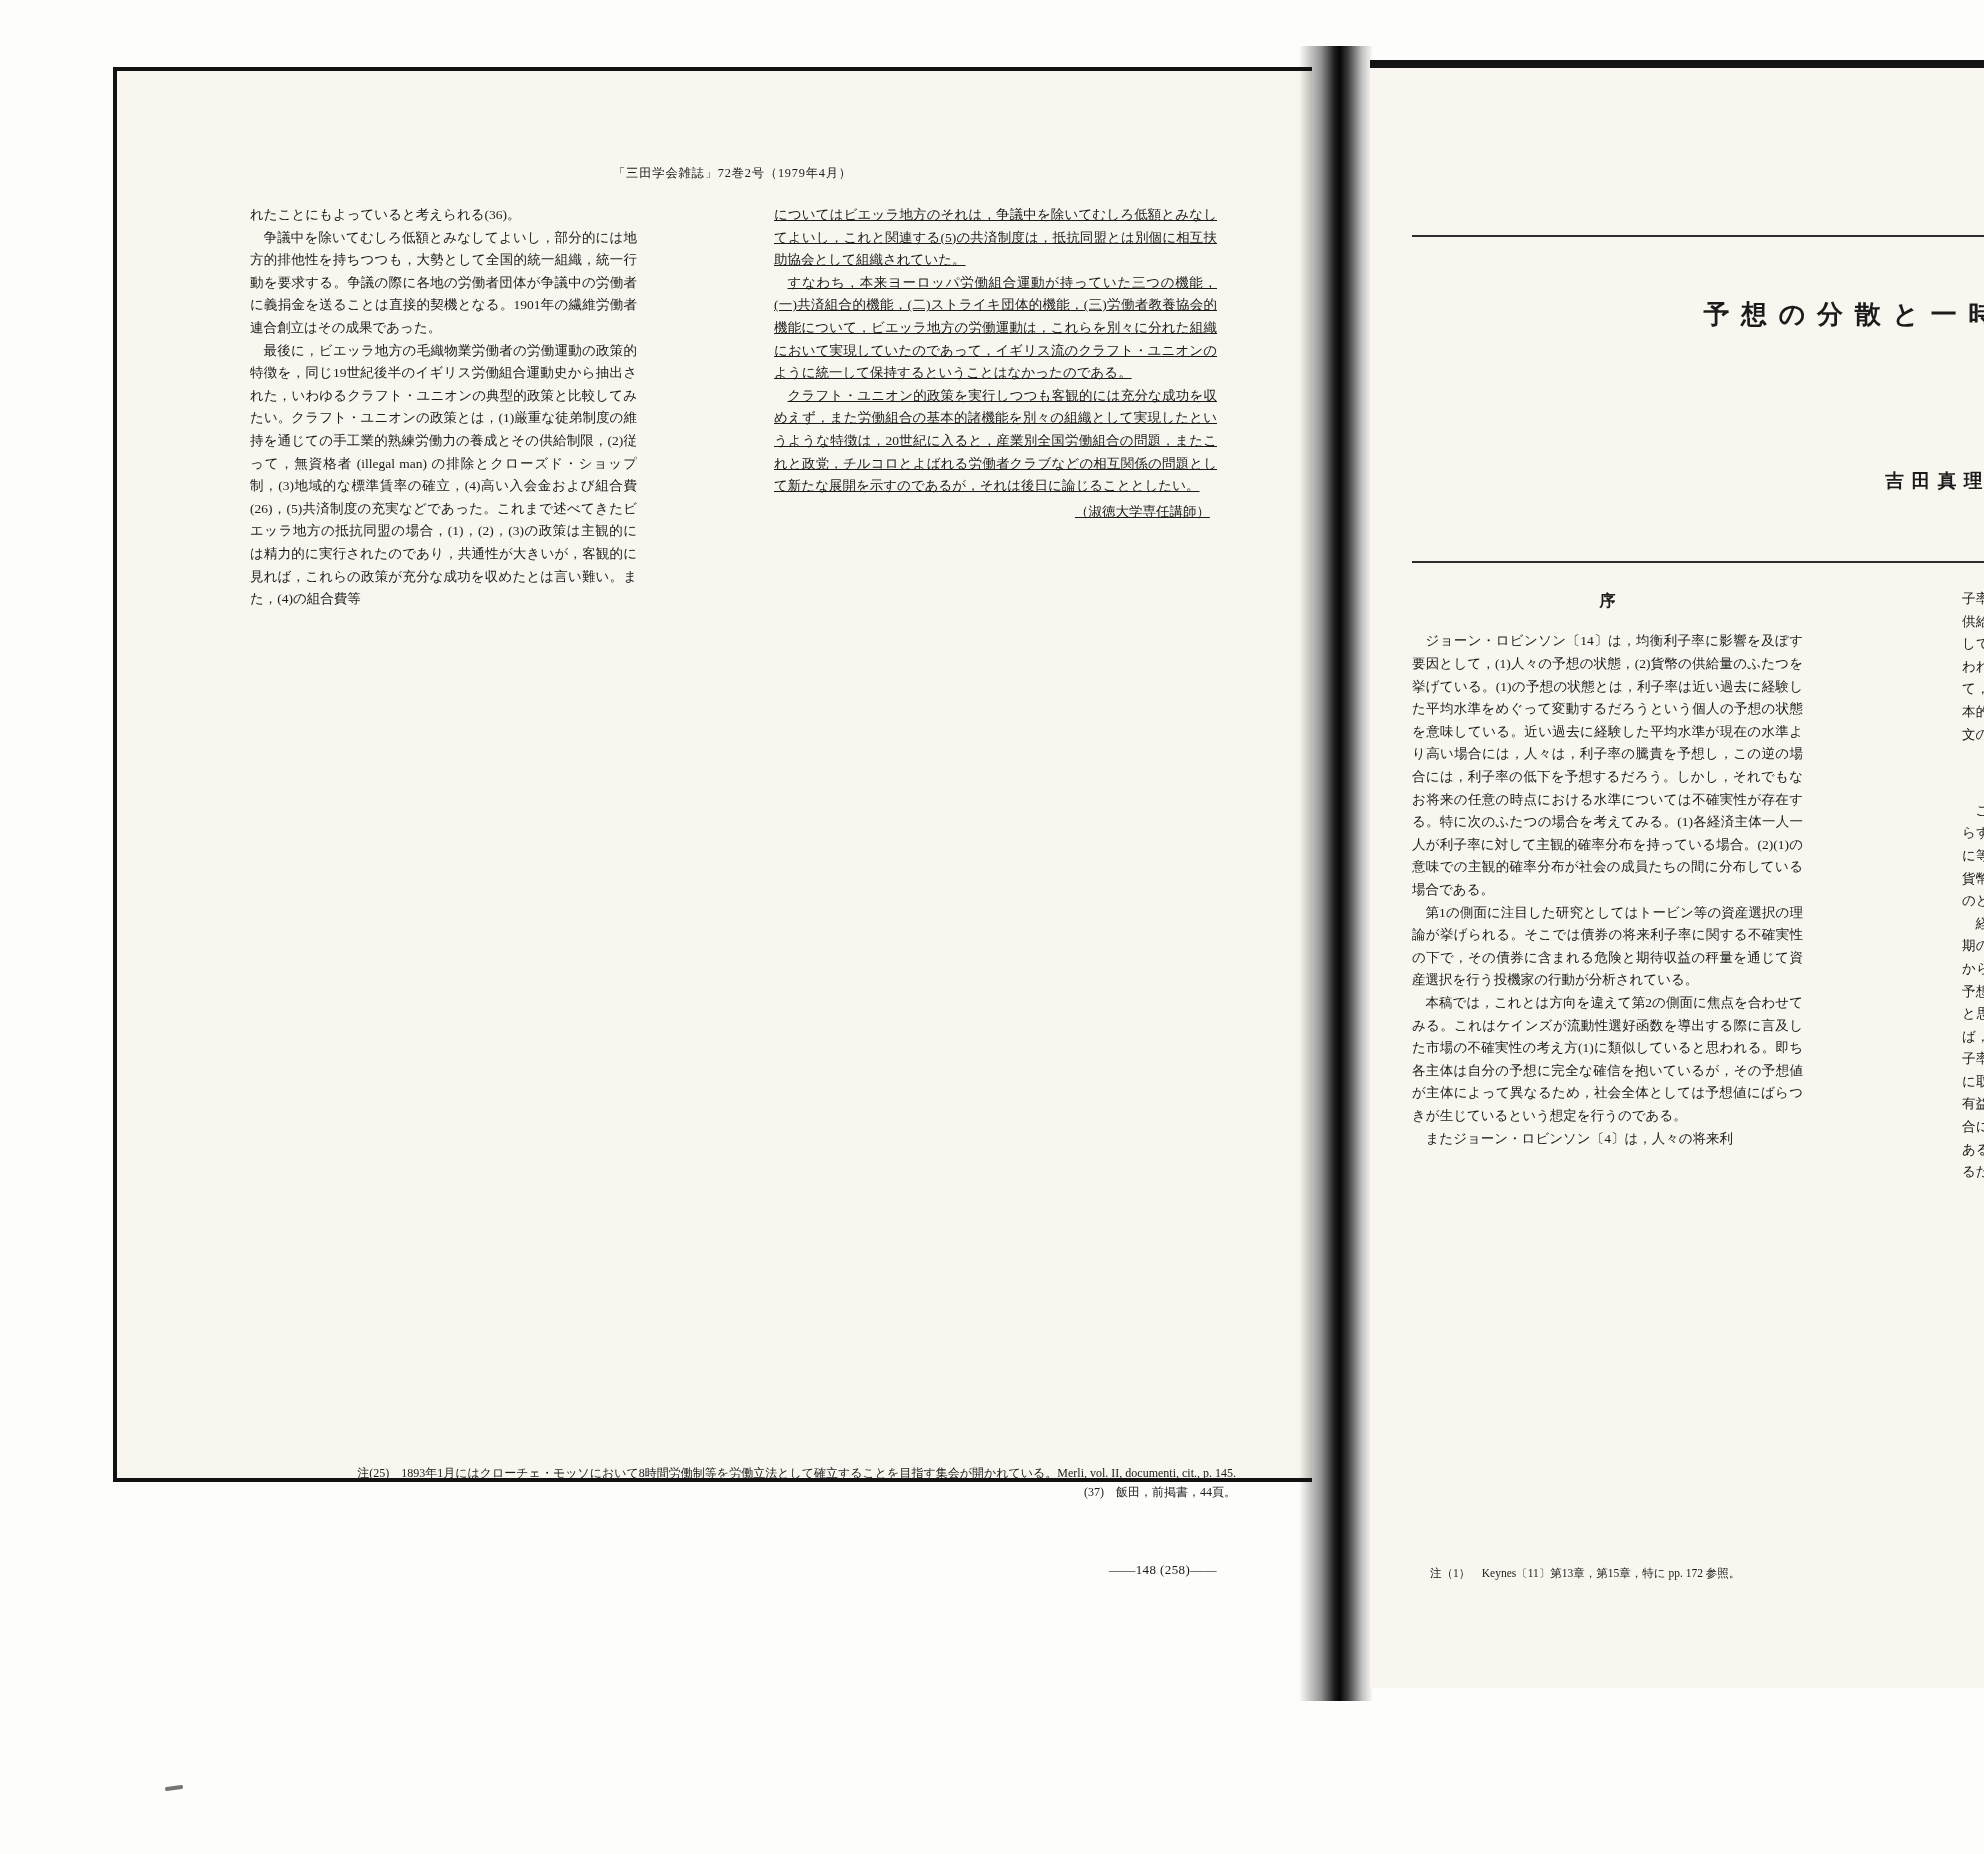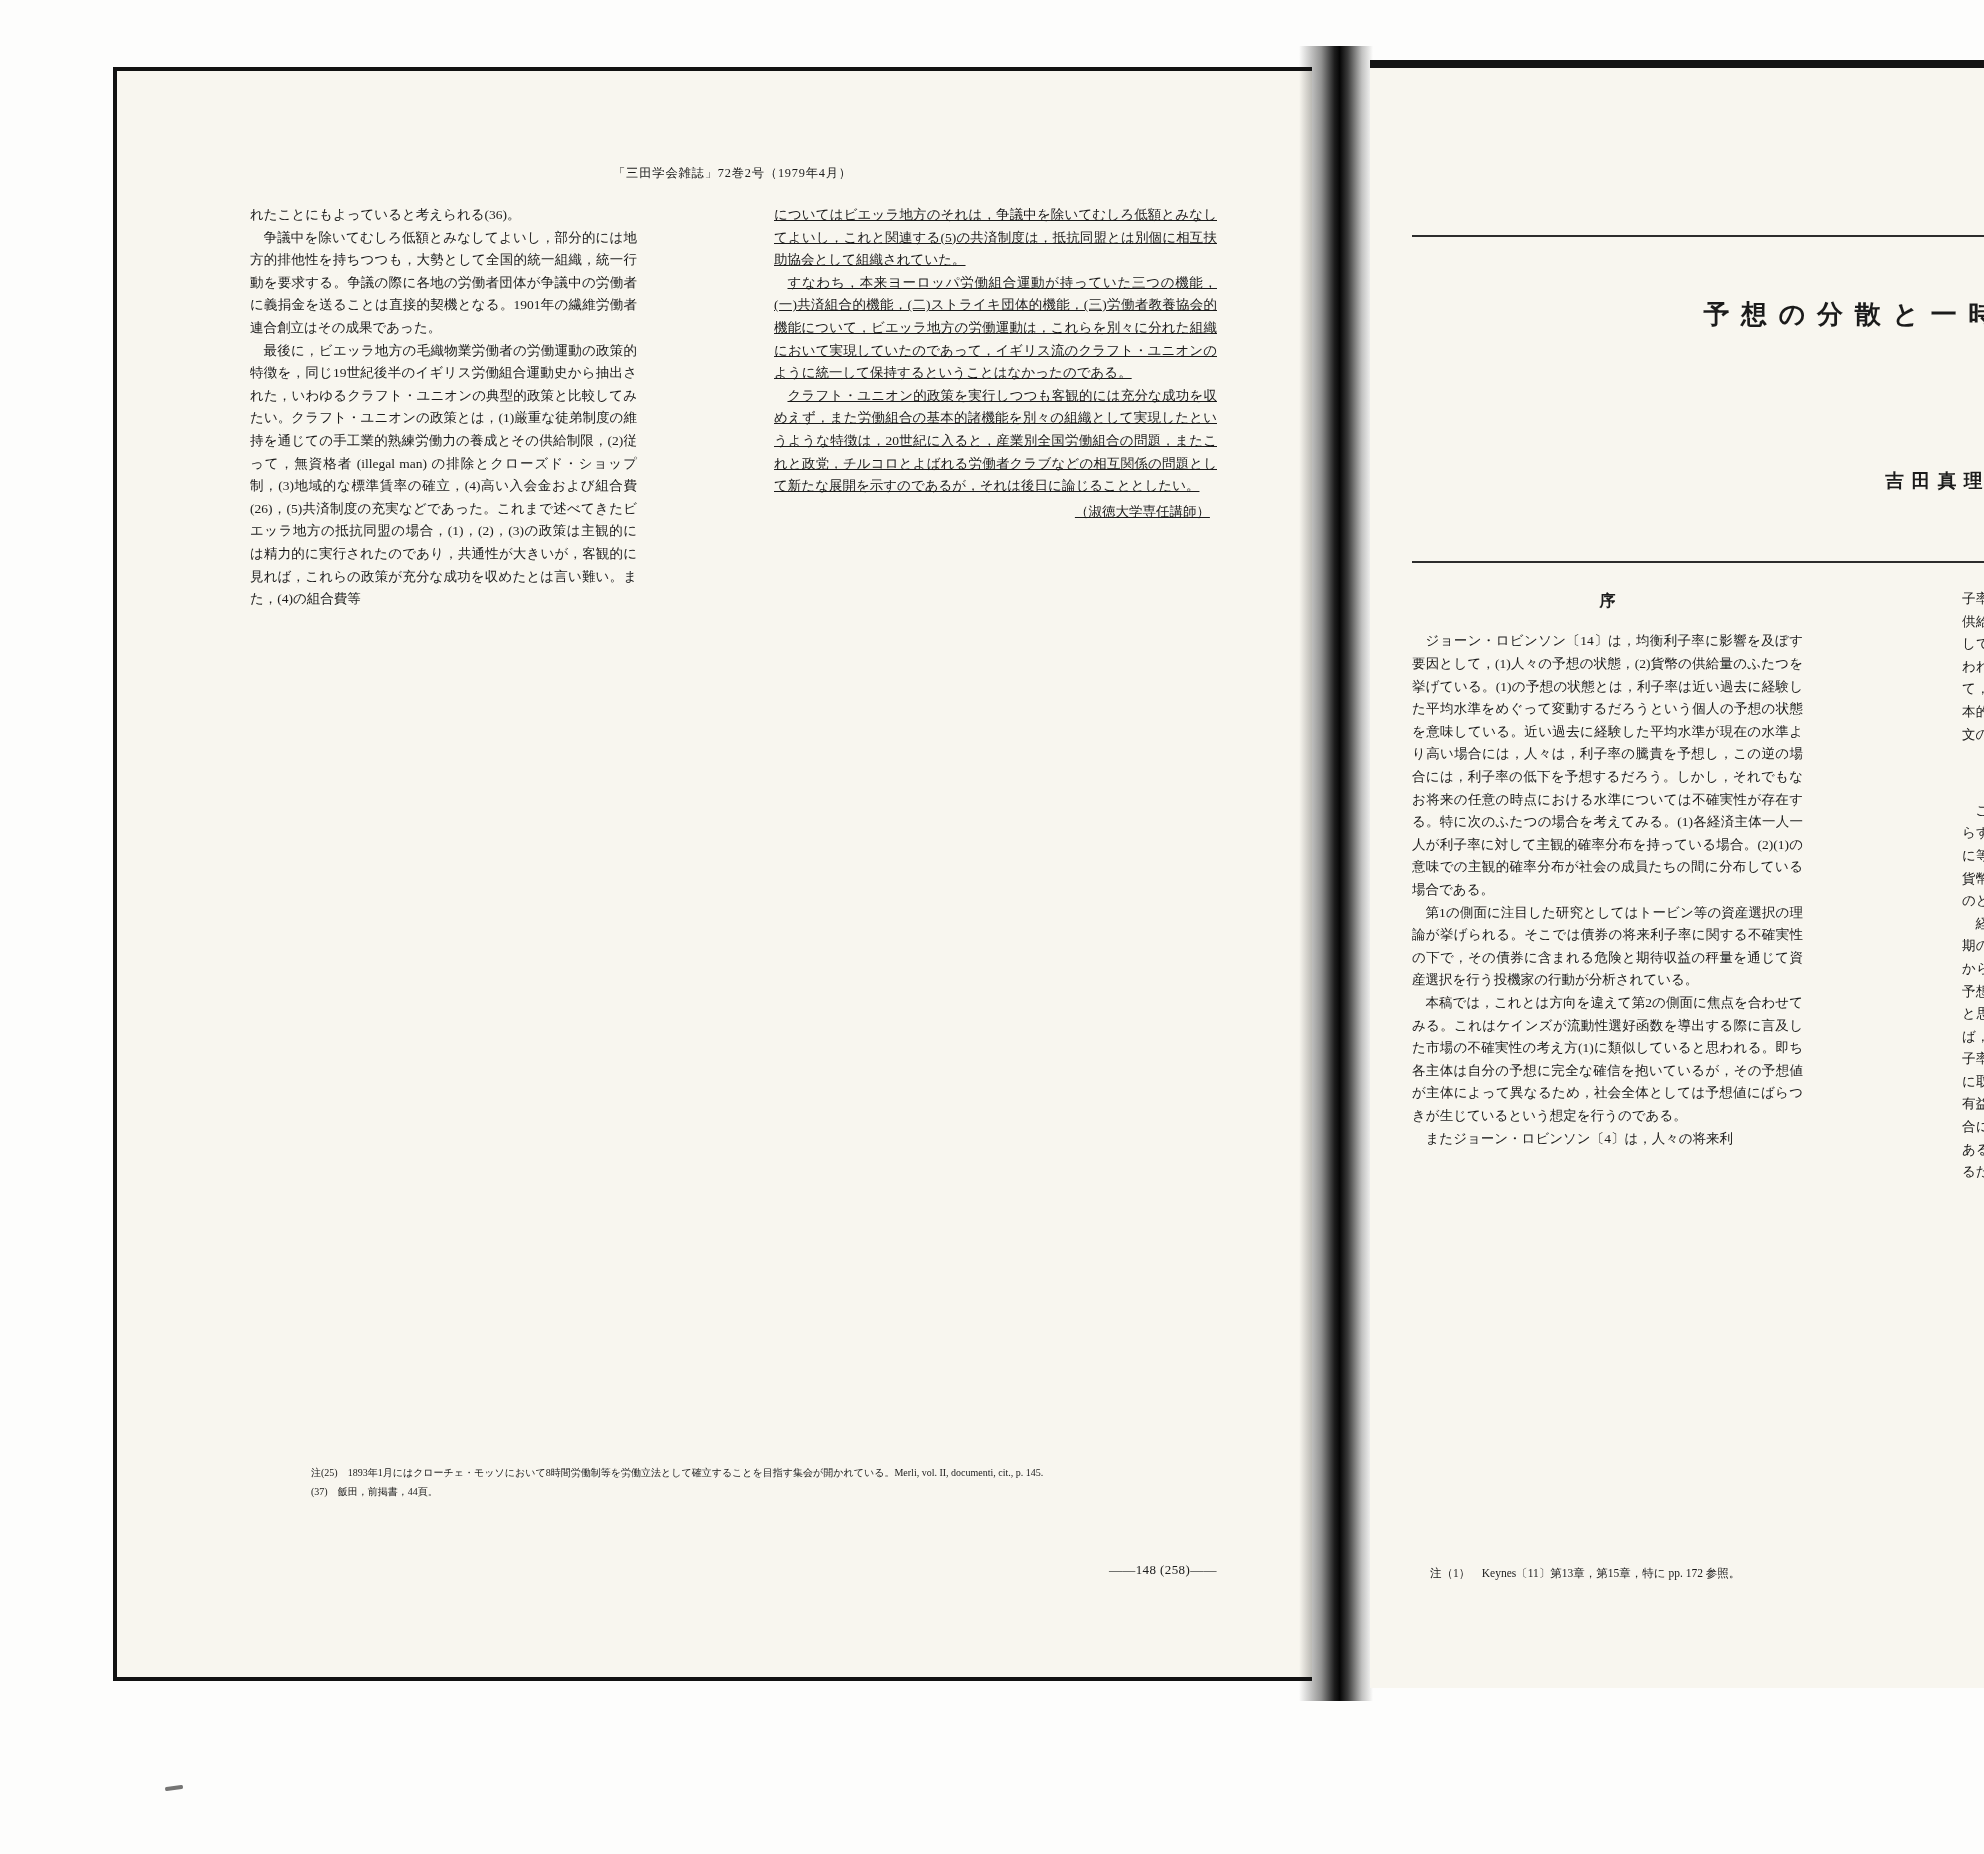--- a/index.html
+++ b/index.html
@@ -10,39 +10,39 @@
     overflow: hidden;
     background: #fdfdfc;
     font-family: "Liberation Serif", "DejaVu Serif", serif;
     color: #1b1b1b;
   }
   .page {
     position: absolute;
     background: #f8f6ef;
   }
   
-  #left-page { left: 113px; top: 67px; width: 1199px; height: 1614px; }
+  #left-page { left: 113px; top: 67px; width: 1199px; height: 1415px; }
   .frame-left  { position:absolute; left:0; top:0; width:4.4px; height:100%; background:#121212; }
   .frame-top   { position:absolute; left:0; top:0; width:100%; height:4.4px; background:#121212; }
   .frame-bottom{ position:absolute; left:0; bottom:0; width:100%; height:4.4px; background:#121212; }
   .lp-header {
     position:absolute; left:135px; top:98px; width:969px;
     text-align:center; font-size:12.3px; letter-spacing:0.8px;
   }
   .col {
     position:absolute;
     font-size:13.5px; line-height:22.6px;
     text-align:justify;
   }
   .lp-col1 { left:137px;  top:137px; width:387px; }
   .lp-col2 { left:661px; top:137px; width:443px;text-decoration:underline; }
   .para { margin:0; text-indent:1em; }
   .para.no-indent { text-indent:0; }
   .signature { margin:3px 0 0 0; text-align:right; padding-right:7.1px; text-indent:0; }
-  .lp-notes { position:absolute; left:198px; top:1397px; width:925px; font-size:10px; line-height:18.7px; }
+  .lp-notes { position:absolute; left:198px; top:1397px; width:925px; font-size:12px; line-height:18.7px;text-align:right; }
   .note { margin:0; text-indent:0; }
   .note.hang { padding-left:48px; text-indent:-48px; }
   .pagenum {
     position:absolute; text-align:right; font-size:13px; letter-spacing:0.4px;
   }
   .lp-pagenum { left:135px; top:1495px; width:969px; }
   
   #gutter {
     position:absolute; left:1299px; top:46px; width:74px; height:1655px;
     background: linear-gradient(90deg,

